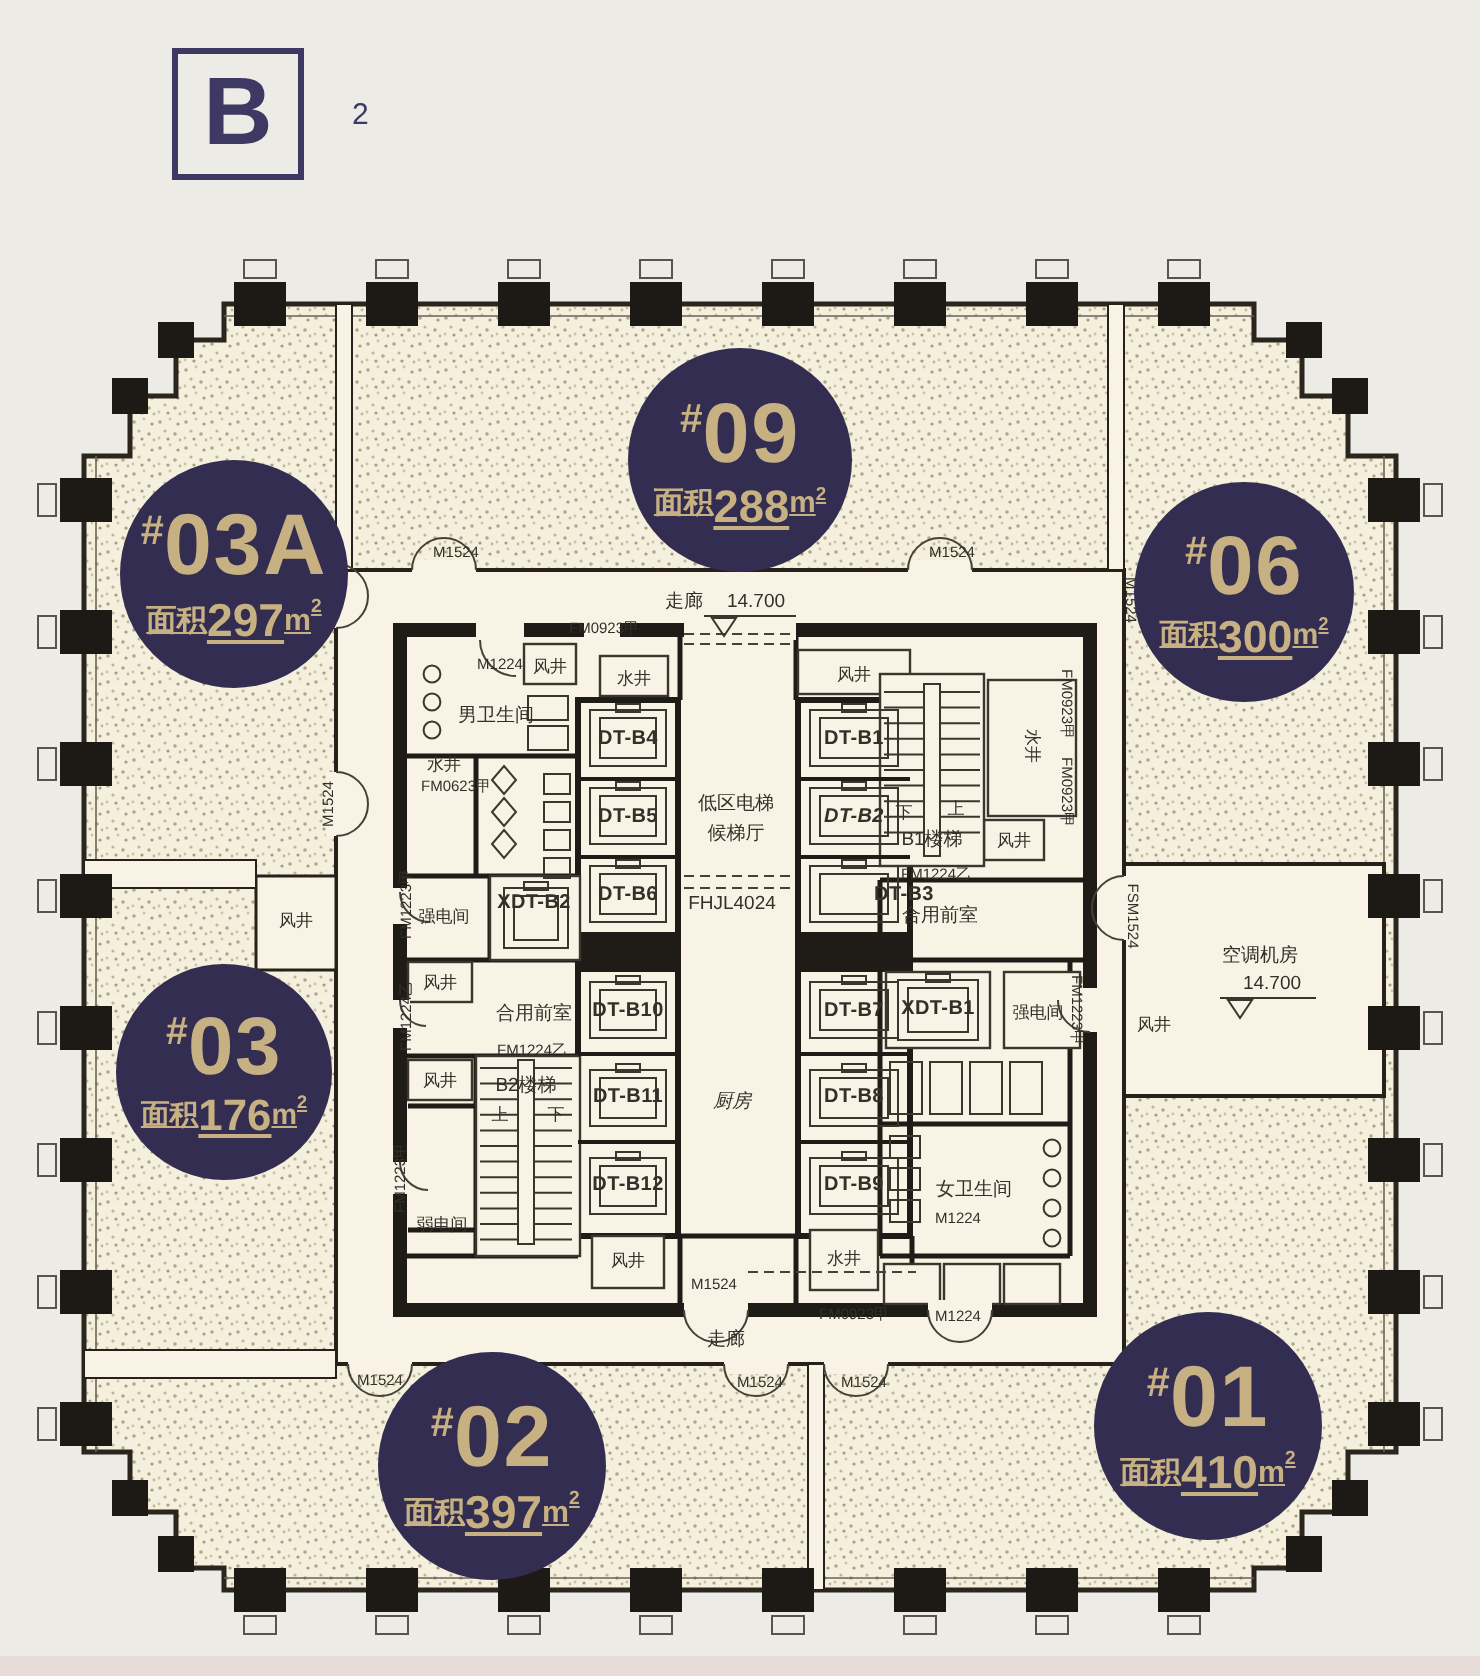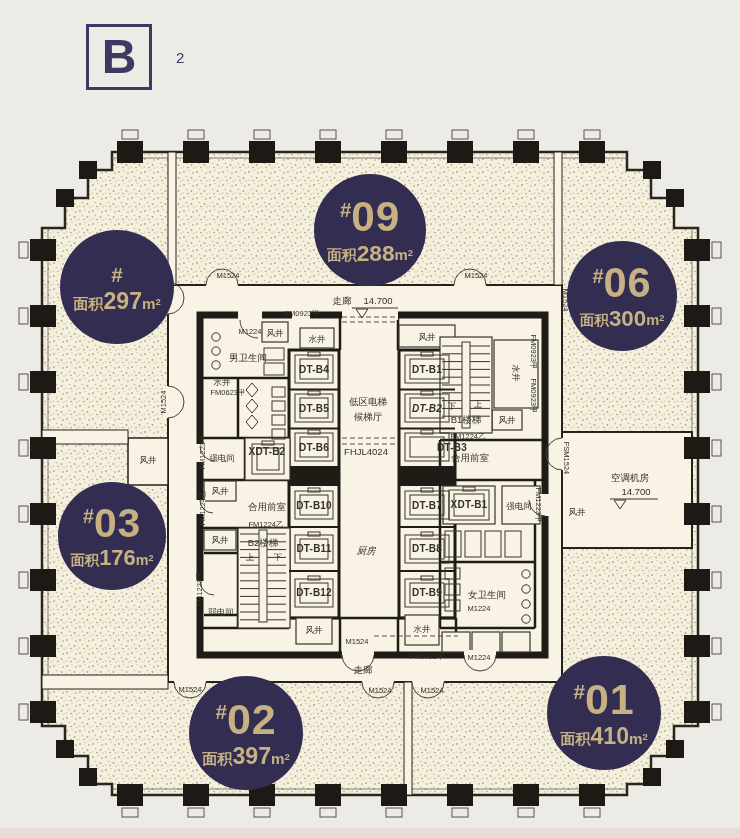--- a/index.html
+++ b/index.html
@@ -35,21 +35,21 @@
   .rm{font-size:9.5px;}
   .sm{font-size:8.5px;}
   .dt{font-size:10px;font-weight:bold;letter-spacing:.2px;}
   .code{font-size:7.5px;}
   
   .badge{position:absolute;border-radius:50%;background:#332e51;color:#c7b183;display:flex;
          flex-direction:column;align-items:center;justify-content:center;z-index:6;}
   .b-line1{display:flex;align-items:flex-start;line-height:1;}
   .b-hash{font-size:1.3em;font-weight:bold;margin-top:.2em;}
   .b-num{font-size:2.7em;font-weight:bold;letter-spacing:.02em;}
-  .b-line2{display:flex;align-items:center;line-height:1;margin-top:.25em;font-weight:bold;}
+  .b-line2{display:flex;align-items:flex-start;line-height:1;margin-top:.25em;font-weight:bold;text-decoration:underline;}
   .b-area-prefix{font-size:.95em;margin-top:.25em;}
   .b-area{font-size:1.45em;}
   .b-unit{font-size:.95em;margin-top:.25em;}
   .b-sup{font-size:.6em;}
   .strip{position:absolute;left:0;bottom:0;width:740px;height:10px;background:#e8dcd9;}
 </style>
 </head>
 <body>
 
 <div class="stage">
@@ -422,20 +422,21 @@
       <span class="lbl code" style="left: 565px; top: 300px; transform: translate(-50%, -50%) rotate(90deg);">M1524</span>
       <span class="lbl code" style="left: 566px; top: 458px; transform: translate(-50%, -50%) rotate(90deg);">FSM1524</span>
       <span class="lbl rm" style="left: 630px; top: 478px; transform: translate(-50%, -50%);">空调机房</span>
       <span class="lbl rm" style="left: 636px; top: 492px; transform: translate(-50%, -50%);">14.700</span>
       <span class="lbl sm" style="left: 577px; top: 512px; transform: translate(-50%, -50%);">风井</span>
     </div>
   <div id="badges">
       <div class="badge" style="left: 60px; top: 230px; height: 114px; width: 114px; font-size: 15.96px;">
         <div class="b-line1">
           <span class="b-hash">#</span>
+          <span class="b-num">03A</span>
         </div>
         <div class="b-line2">
           <span class="b-area-prefix">面积</span>
           <span class="b-area">297</span>
           <span class="b-unit">m</span>
           <sup class="b-sup">2</sup>
         </div>
       </div>
       <div class="badge" style="left: 314px; top: 174px; height: 112px; width: 112px; font-size: 15.68px;">
         <div class="b-line1">

